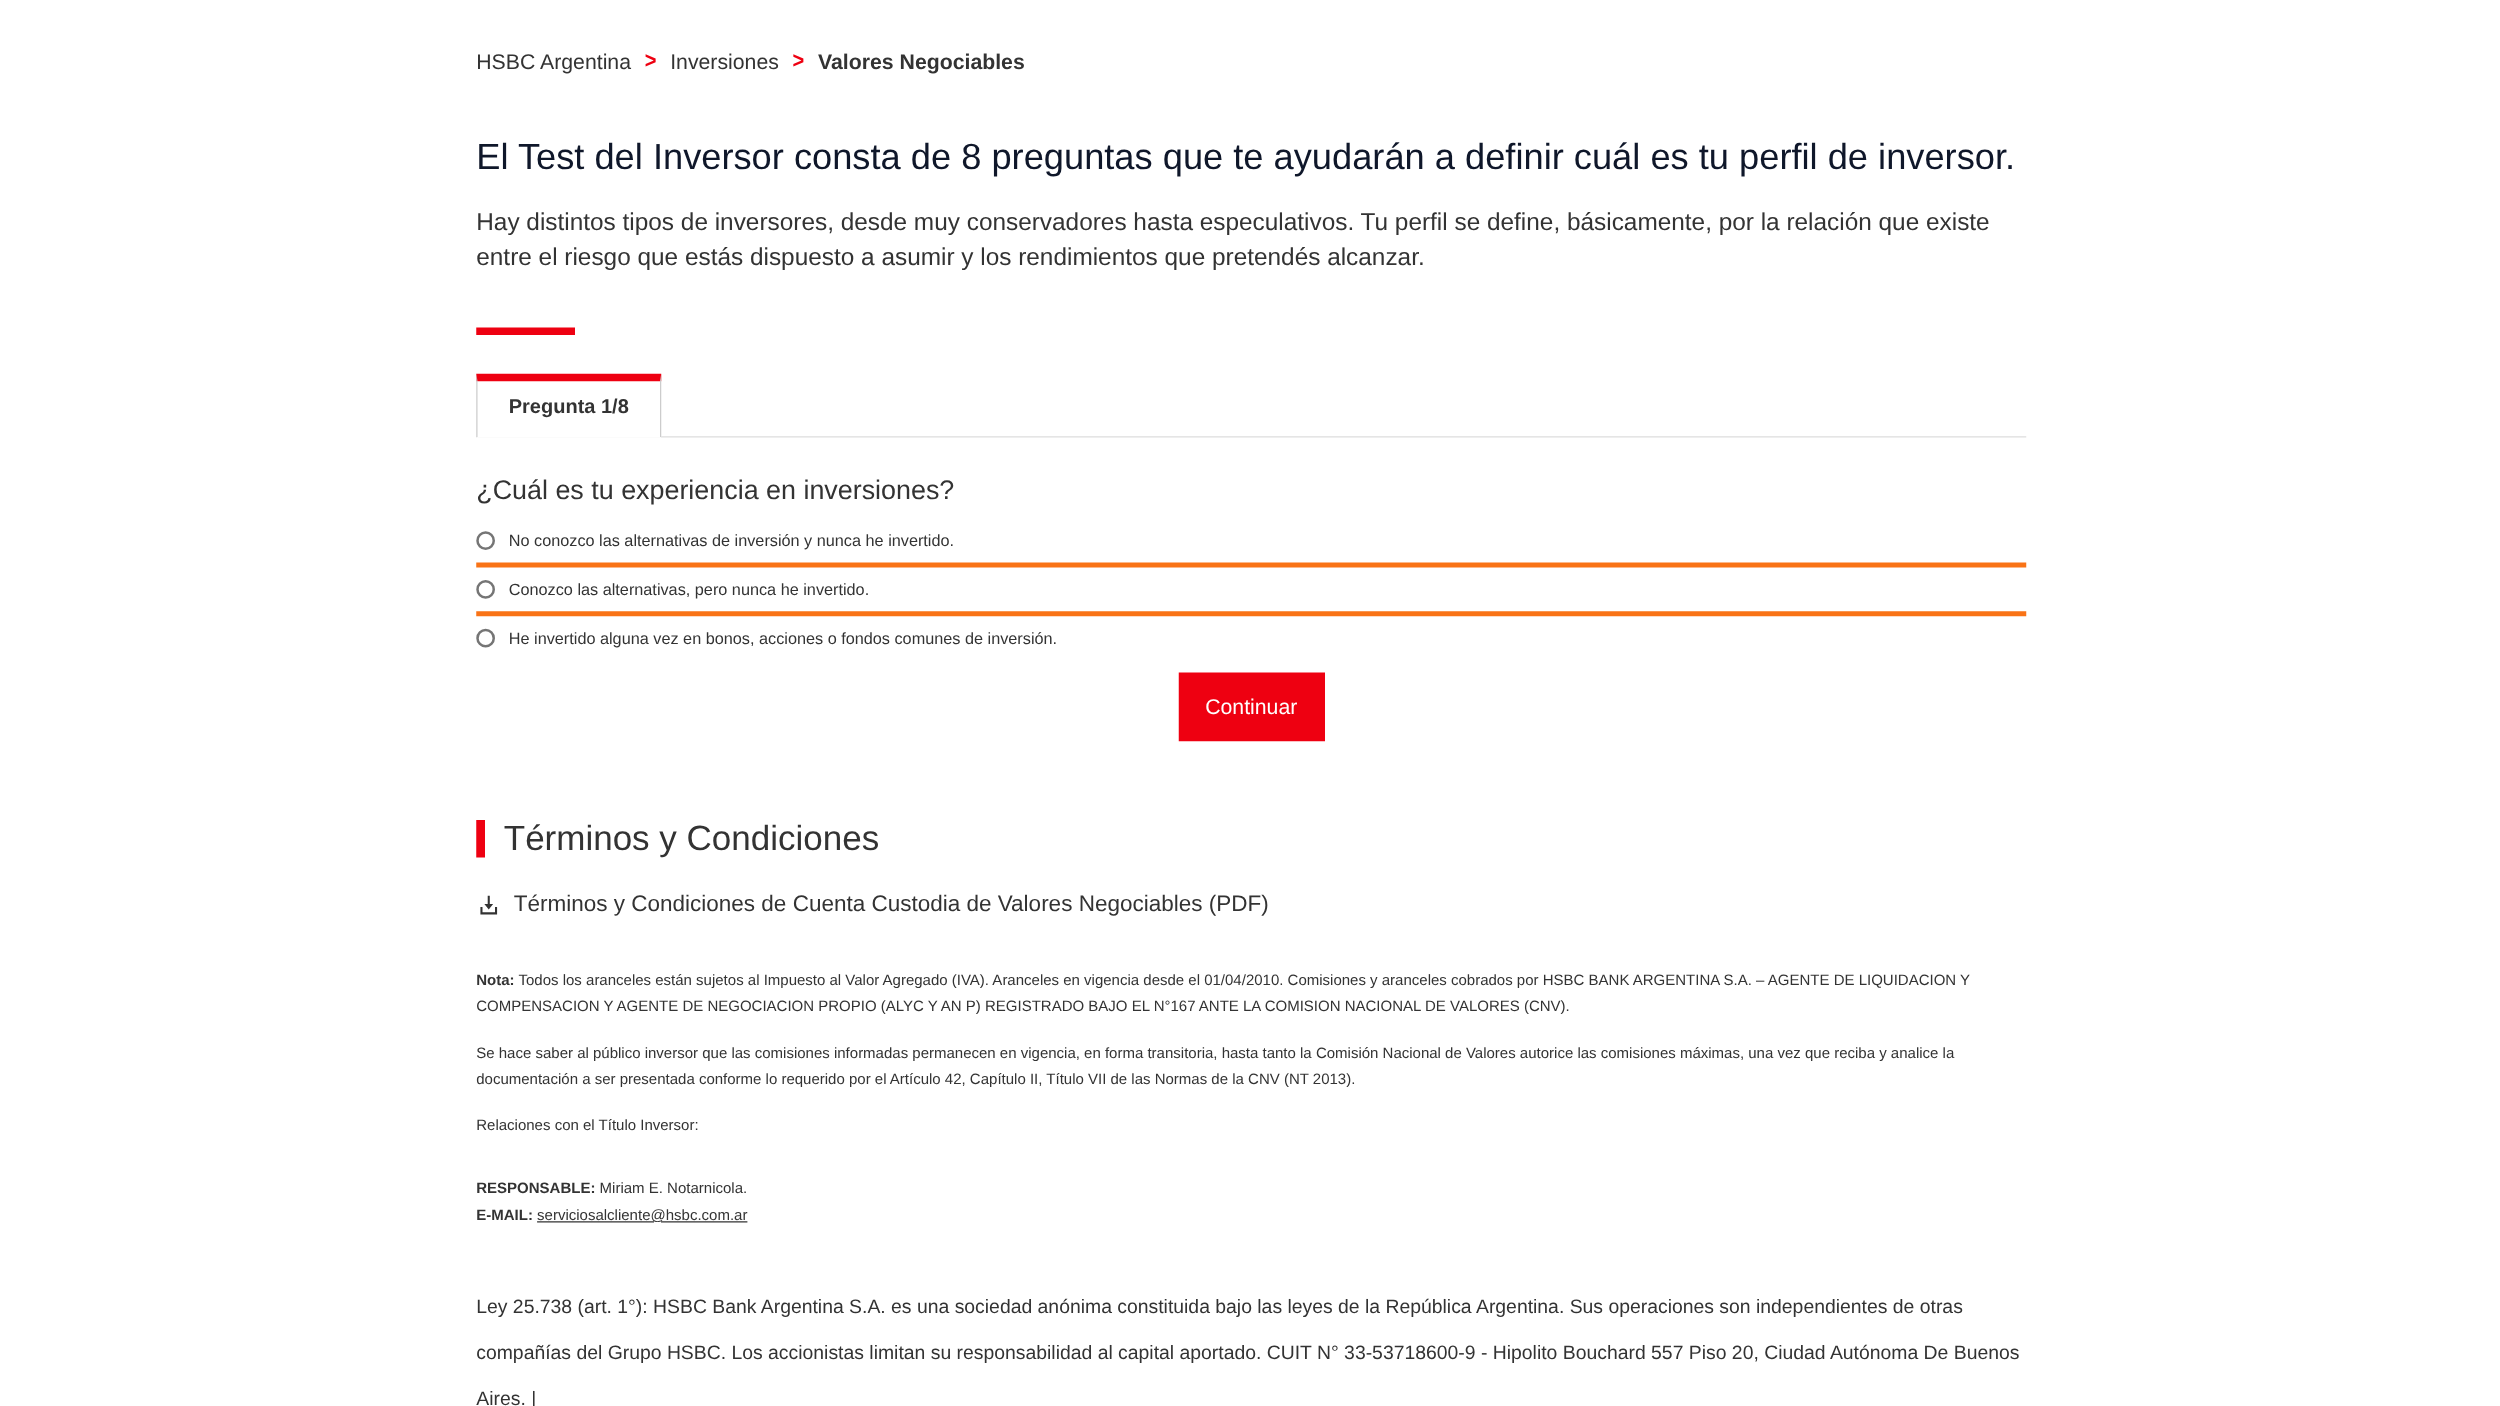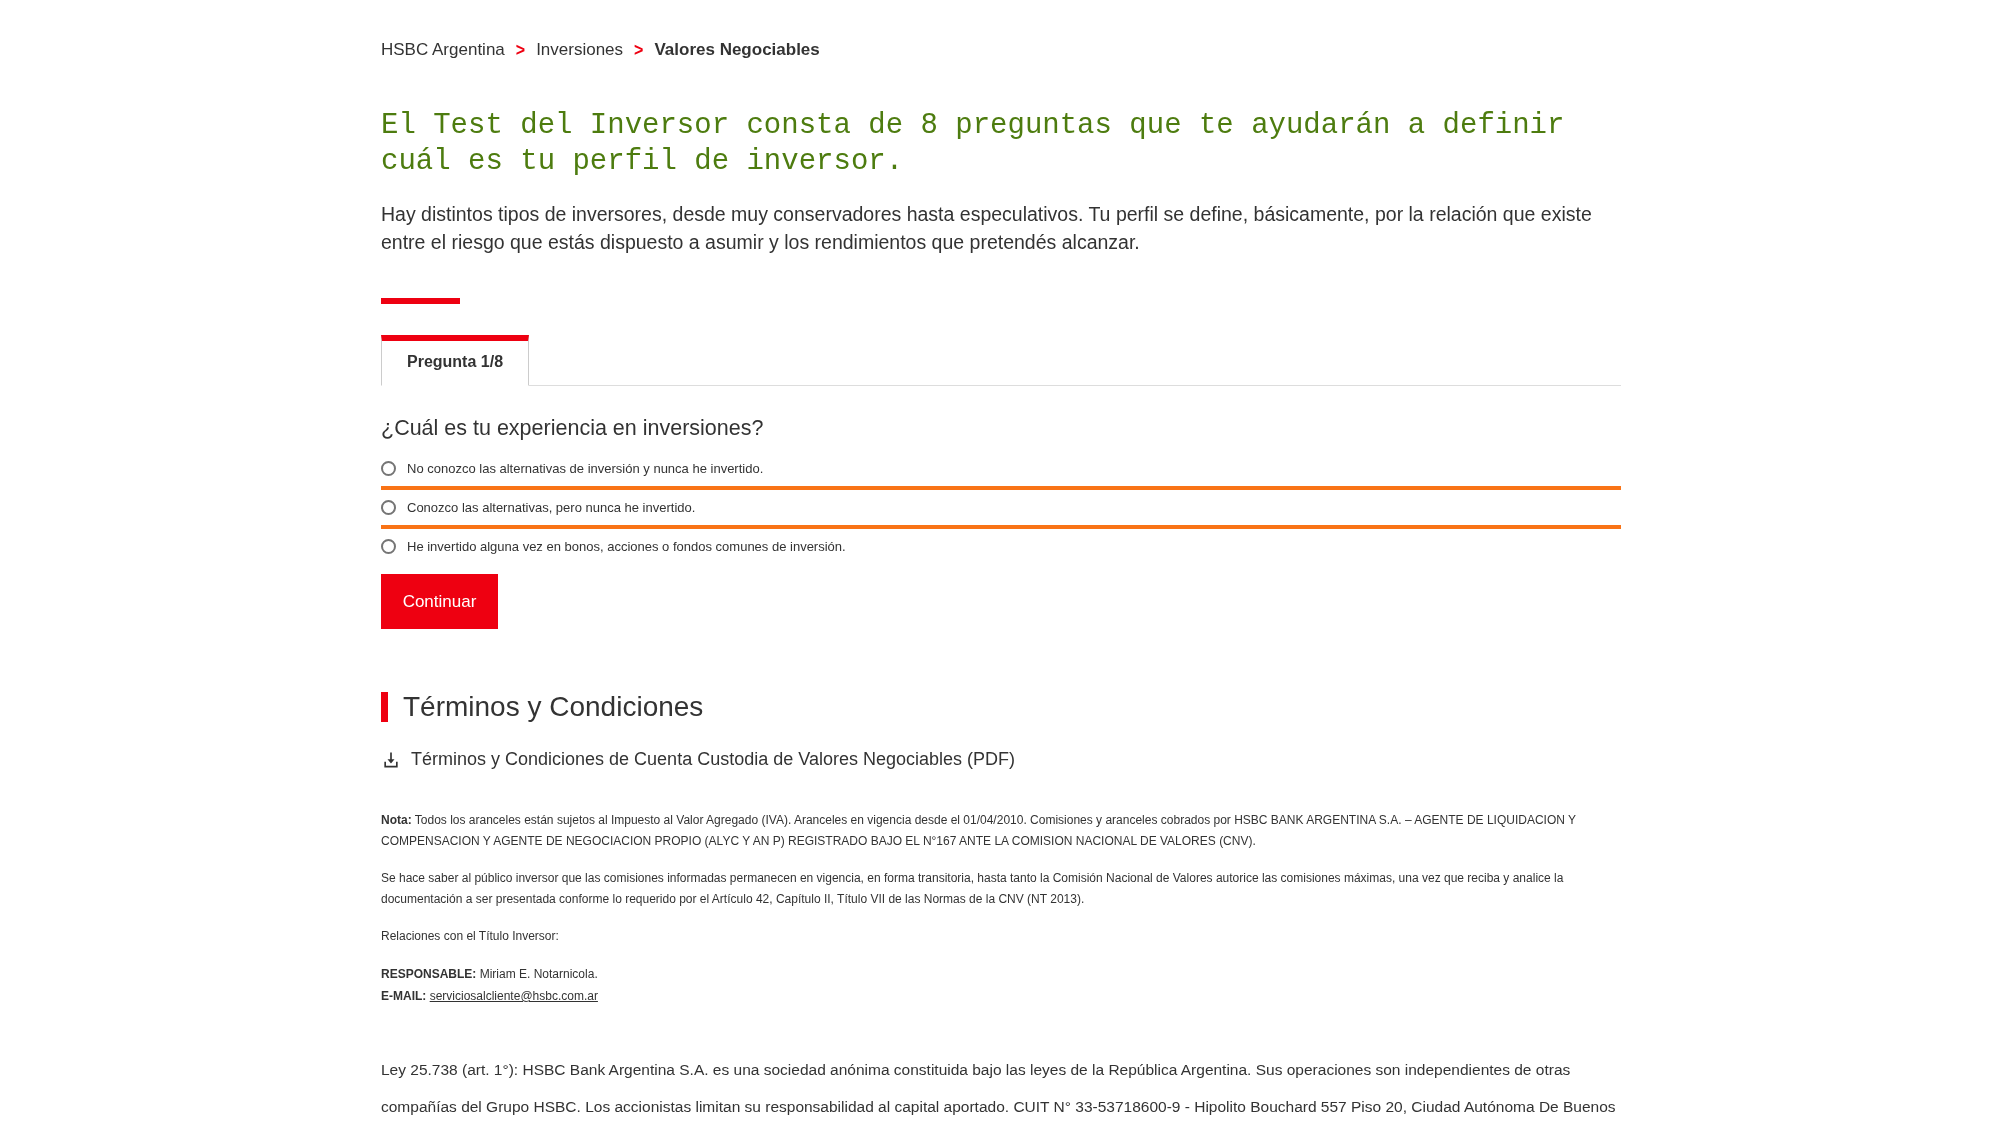--- a/index.html
+++ b/index.html
@@ -34,22 +34,21 @@
     transform: scaleY(1.15);
   }
   .breadcrumb .current { font-weight: 700; }
 
   
   h1.intro-title {
     margin: 48px 0 0 0;
     font-size: 29px;
     font-weight: 400;
     line-height: 36px;
-    color: #4d7c0f;
-    font-family: Liberation Mono, monospace;
+    color: #0f172a;
   }
   p.intro-desc {
     margin: 20px 0 0 0;
     font-size: 19.5px;
     line-height: 28px;
     color: #333;
   }
 
   .red-rule {
     width: 79px;
@@ -100,21 +99,21 @@
     height: 15px;
     border: 2px solid #757575;
     border-radius: 50%;
     background: #fff;
     flex: none;
     cursor: pointer;
   }
 
   .actions {
     display: flex;
-    justify-content: flex-start;
+    justify-content: center;
     margin-top: 10px;
   }
   .btn-continue {
     width: 117px;
     height: 55px;
     background: #ee0011;
     color: #ffffff;
     border: none;
     font-family: "Liberation Sans", sans-serif;
     font-size: 17px;
@@ -147,21 +146,21 @@
     font-size: 18px;
     color: #333;
     cursor: pointer;
   }
   .pdf-row svg { fill: #333; display: block; }
 
   .smalltext { font-size: 12px; line-height: 21px; color: #333; }
   p.note { margin: 40px 0 0 0; }
   p.para { margin: 16px 0 0 0; }
   p.relations { margin: 16px 0 0 0; }
-  p.contact { margin: 16px 0 0 0; line-height: 22px; }
+  p.contact { margin: 28px 0 0 0; line-height: 22px; }
   .contact a, .legal a {
     color: #333;
     text-decoration: underline;
     cursor: pointer;
   }
   p.legal {
     margin: 44px 0 0 0;
     font-size: 15.5px;
     line-height: 37px;
     color: #333;

